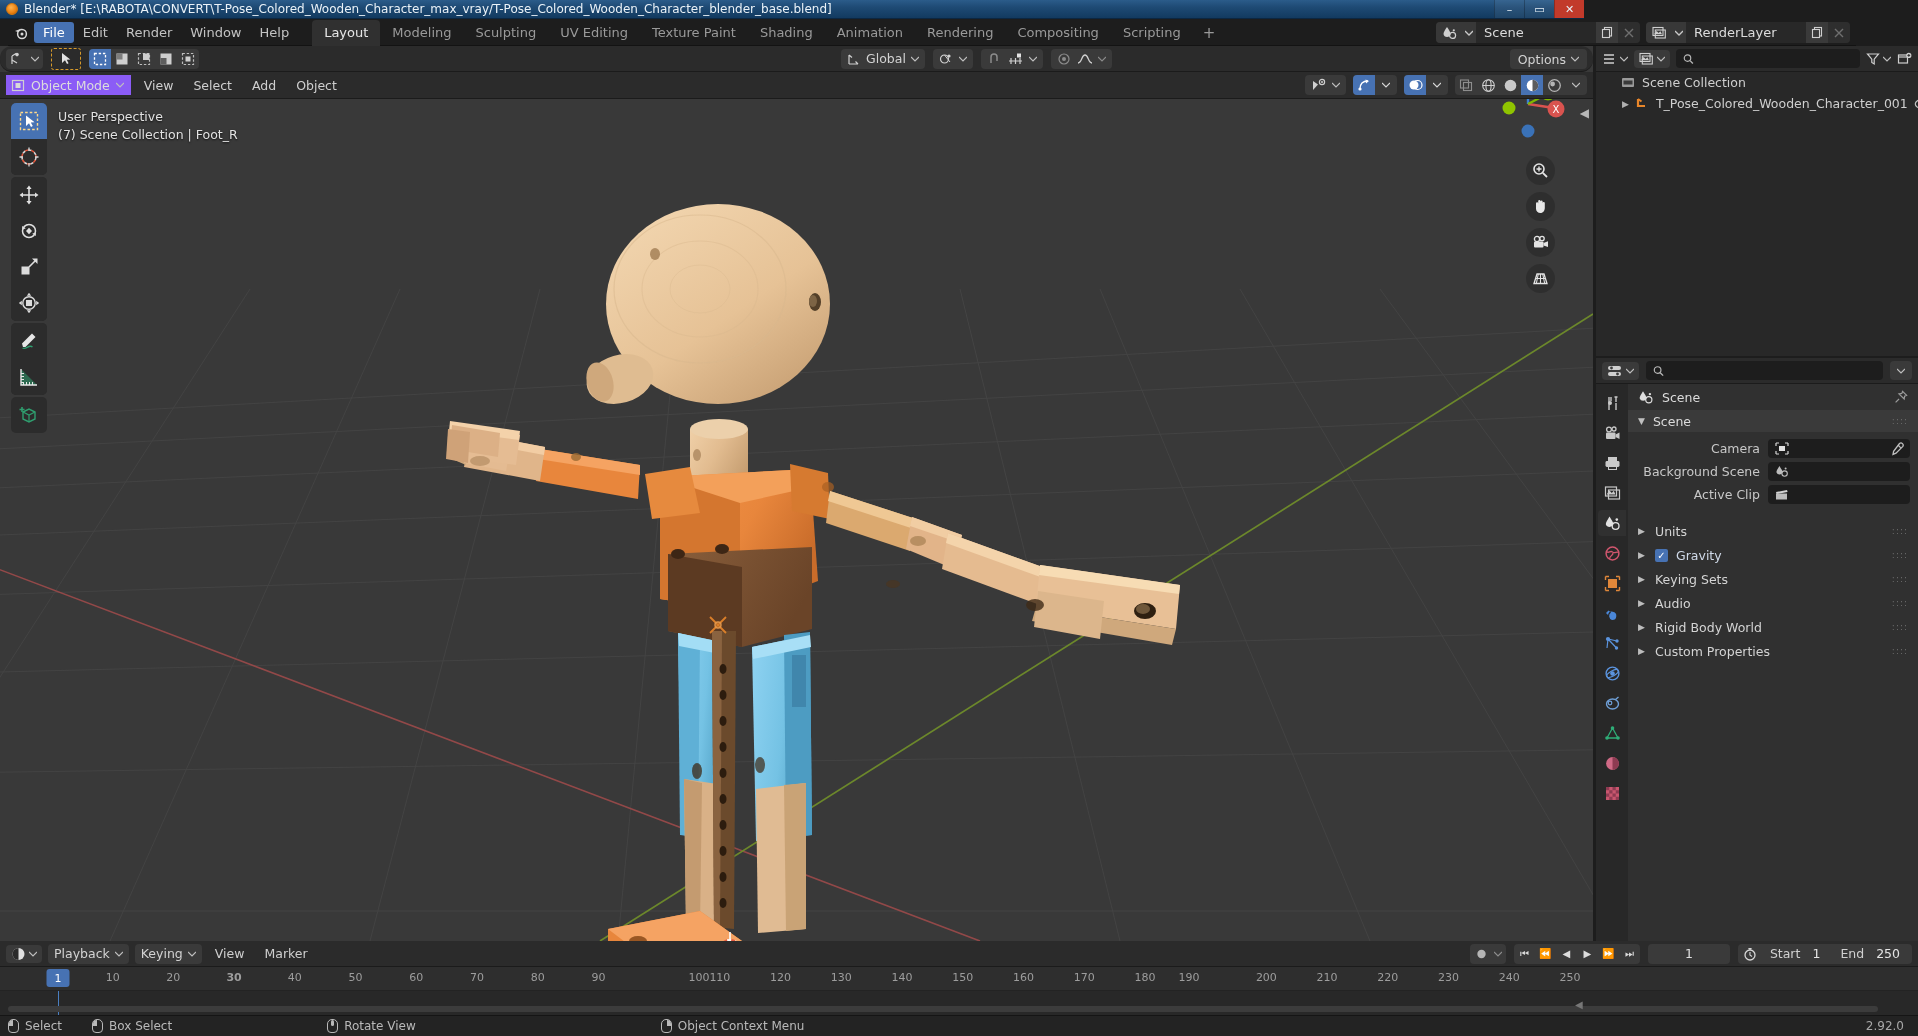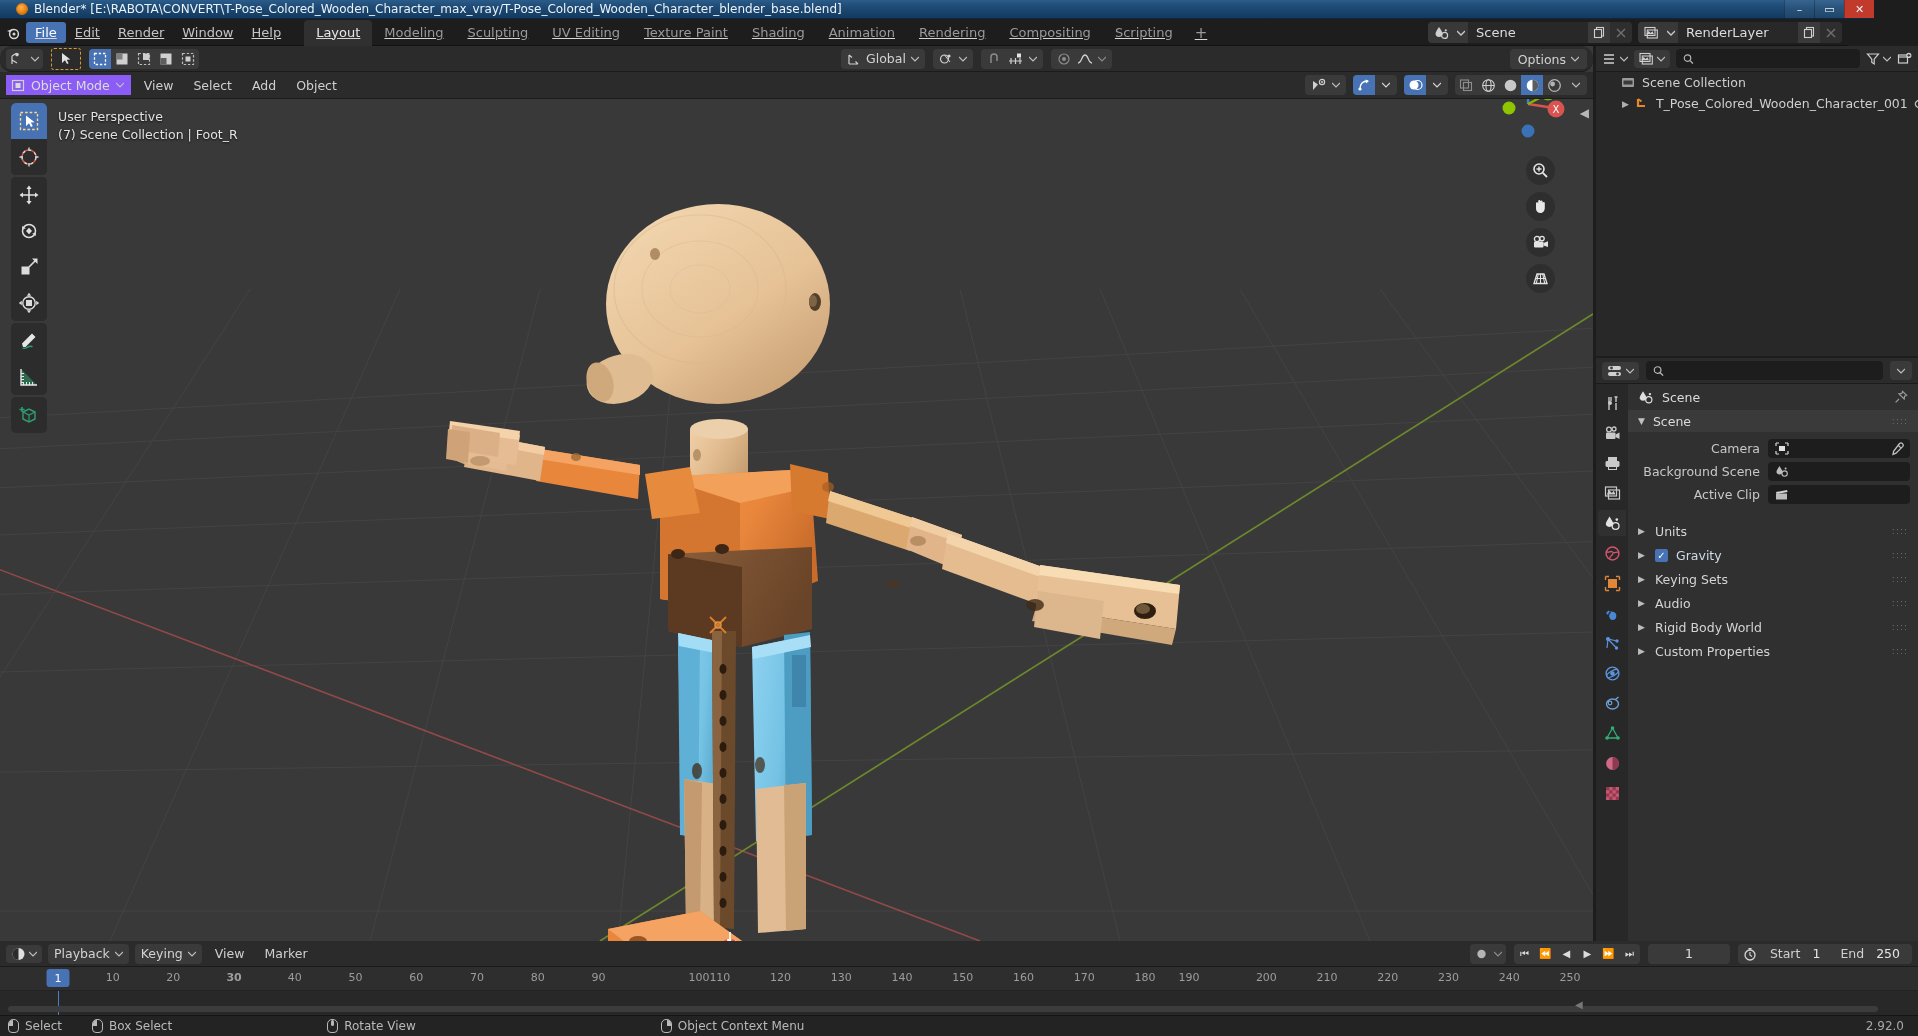--- a/index.html
+++ b/index.html
@@ -7,43 +7,42 @@
     width: 1918px; height: 1036px; overflow: hidden;
     background: #1d1d1d;
     font-family: "DejaVu Sans", sans-serif;
     font-size: 13px; color: #d6d6d6;
     -webkit-font-smoothing: antialiased;
   }
   .app { position: relative; width: 1918px; height: 1036px; }
 
   
   .titlebar {
-    position: absolute; left:0; top:0; width:1874px; height:19px;
+    position: absolute; left:0; top:0; width:1584px; height:19px;
     background: linear-gradient(to bottom,#2b5c8a 0%, #1e4a74 40%, #123a60 100%);
-    display:flex; align-items:center; padding-left:16px; gap:6px;
+    display:flex; align-items:center; padding-left:6px; gap:6px;
     border-bottom:1px solid #0c2742;
     font-size:12px; color:#eaf2f8; white-space:nowrap; overflow:hidden;
   }
   .titlebar .blender-dot{
     width:12px; height:12px; border-radius:50%;
     background: radial-gradient(circle at 40% 35%, #ffb24d, #e87d0d 65%, #8a4a05);
     border:1px solid #d7790d; flex:0 0 auto;
   }
   .title-text{ overflow:hidden; text-overflow:ellipsis; }
   .win-buttons{ position:absolute; right:0; top:0; height:19px; display:flex; }
   .win-btn{ width:30px; height:19px; display:flex; align-items:center; justify-content:center;
     font-size:11px; color:#e7f0f7; background:rgba(255,255,255,0.06); border-left:1px solid rgba(0,0,0,0.25);}
   .win-btn.close{ background:#c23a2b; }
 
   
   .topbar{
-    position:absolute; left:0; top:19px; width:1848px; height:27px;
+    position:absolute; left:8px; top:19px; width:1848px; height:27px;
     background:#1d1d1d; display:flex; align-items:center; gap:0;
     border-bottom:1px solid #131313;
-    text-decoration:underline;
   }
   .blender-logo{ width:26px; height:27px; display:flex; align-items:center; justify-content:center; }
   .menu-item{
     padding:3px 9px; font-size:13px; color:#c3c3c3; border-radius:3px; line-height:15px;
   }
   .menu-item.active{ background:#4772b3; color:#ffffff; }
   .ws-tabs{ display:flex; align-items:flex-end; height:27px; margin-left:14px; }
   .ws-tab{
     padding:5px 12px 6px; font-size:13px; color:#9a9a9a; line-height:15px;
     border-radius:4px 4px 0 0;

